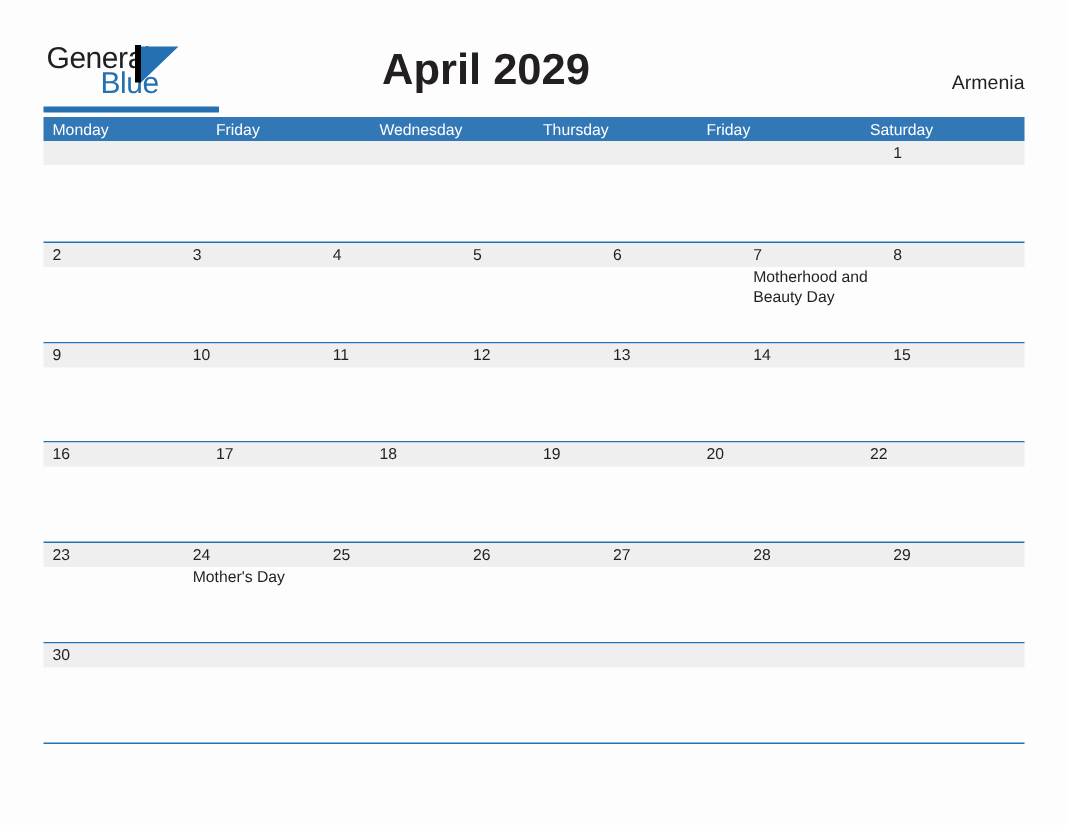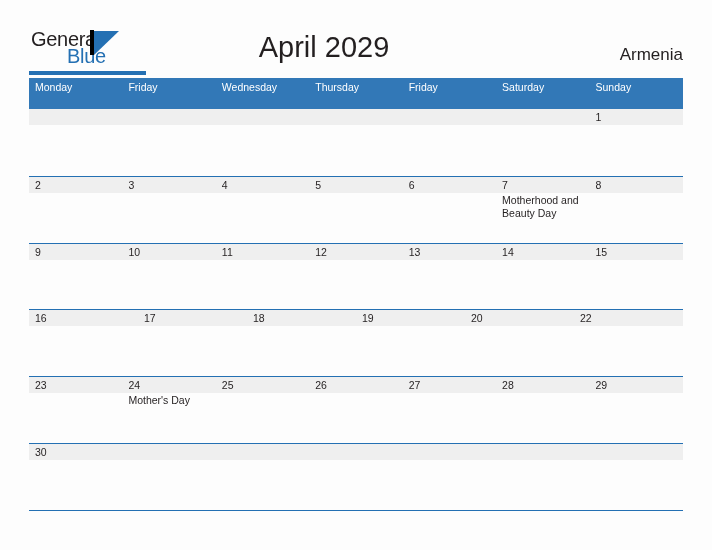--- a/index.html
+++ b/index.html
@@ -94,45 +94,45 @@
   .month-title {
     position: absolute;
     left: 0;
     top: 30px;
     width: 648px;
     text-align: center;
     font-size: 29px;
     line-height: 34px;
     color: #231f20;
     font-family: "Liberation Sans", sans-serif;
-    font-weight: normal;
+    font-weight: bold;
     margin: 0;
   }
 
   .country {
     position: absolute;
     right: 29px;
     top: 47px;
-    font-size: 17px;
+    font-size: 13px;
     line-height: 16px;
     color: #231f20;
   }
 
   
   .calendar {
     position: absolute;
     left: 29px;
     top: 78px;
     width: 654px;
   }
 
   .weekday-row {
     display: flex;
     width: 654px;
-    height: 31px;
+    height: 16px;
     background: #3278b7;
   }
   .weekday {
     flex: 1 1 0;
     box-sizing: border-box;
     padding-left: 6px;
     font-size: 10.5px;
     line-height: 19px;
     color: #ffffff;
     white-space: nowrap;
@@ -215,21 +215,20 @@
 
   <div class="calendar">
 
     <div class="weekday-row">
       <div class="weekday">Monday</div>
       <div class="weekday">Friday</div>
       <div class="weekday">Wednesday</div>
       <div class="weekday">Thursday</div>
       <div class="weekday">Friday</div>
       <div class="weekday">Saturday</div>
-      <div class="weekday">Sunday</div>
     </div>
 
     <div id="weeks-container">
         <div class="week-row">
           <div class="daynum-band"></div>
           <div class="cells">
             <div class="cell">
               <div class="daynum"></div>
             </div>
             <div class="cell">

